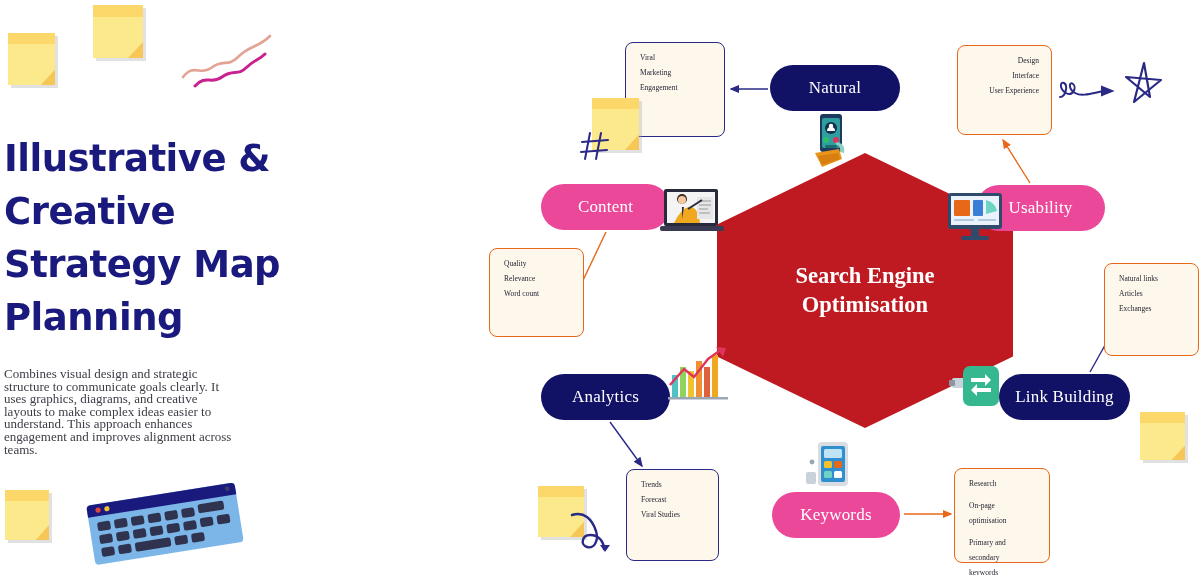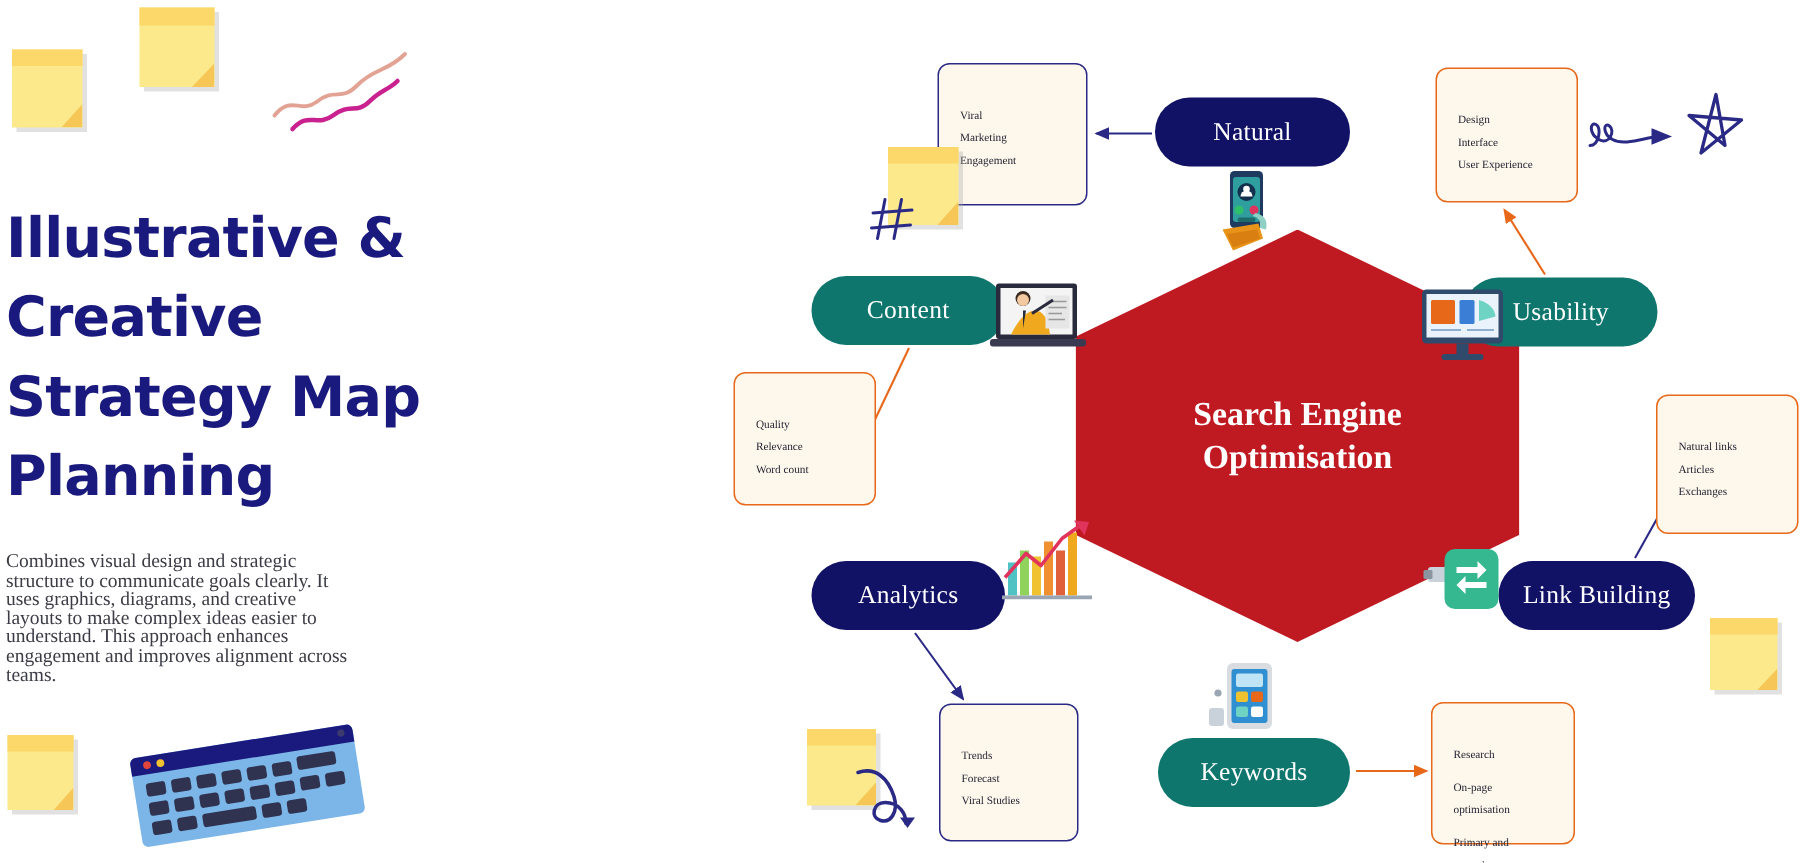--- a/index.html
+++ b/index.html
@@ -80,47 +80,47 @@
 
   
   .node-pill {
     position: absolute;
     display: flex; align-items: center; justify-content: center;
     font-family: "Liberation Serif", serif;
     font-size: 17px; color: #ffffff; letter-spacing: .2px;
     height: 46px; border-radius: 23px;
   }
   .node-pill.navy   { background: #111166; }
-  .node-pill.orange { background: #0f766e; }
+  .node-pill.orange { background: #ec4899; }
 
   #node-social       { left: 300px; top: 65px;  width: 130px; }
   #node-usability    { left: 506px; top: 185px; width: 129px; border-radius: 23px; }
   #node-content      { left: 71px;  top: 184px; width: 129px; border-radius: 23px 23px 23px 23px; }
   #node-analytics    { left: 71px;  top: 374px; width: 129px; }
   #node-linkbuilding { left: 529px; top: 374px; width: 131px; }
   #node-keywords     { left: 302px; top: 492px; width: 128px; }
 
   
   .detail-card {
     position: absolute;
     background: #fdf7ec;
     border: 1.2px solid #2a2a86;
     border-radius: 8px;
-    padding: 27px 12px 10px 14px;
+    padding: 8px 12px 10px 14px;
   }
   .detail-card.orange { border-color: #e8681a; }
   .detail-card .line {
     font-family: "Liberation Serif", serif;
     font-size: 7.5px; line-height: 14px; color: #1f1f2e;
   }
   .detail-card .line + .line { margin-top: 1px; }
   .detail-card .line.gap { margin-top: 8px; }
 
   #card-social      { left: 155px; top: 42px;  width: 100px; height: 95px; }
-  #card-usability   { left: 487px; top: 45px;  width: 95px;  height: 90px; }
+  #card-usability   { left: 487px; top: 45px;  width: 95px;  height: 90px; text-align: right; }
   #card-content     { left: 8px;   top: 248px; width: 95px;  height: 89px; margin-left: 11px; }
   #card-linkbuild   { left: 634px; top: 263px; width: 95px;  height: 93px; }
   #card-analytics   { left: 156px; top: 469px; width: 93px;  height: 92px; }
   #card-keywords    { left: 484px; top: 468px; width: 96px;  height: 95px; }
 
   
   #sticky-map-1 { left: 122px; top: 98px;  width: 47px; height: 52px; }
   #sticky-map-2 { left: 68px;  top: 486px; width: 46px; height: 51px; }
   #sticky-map-3 { left: 670px; top: 412px; width: 45px; height: 48px; }
 

